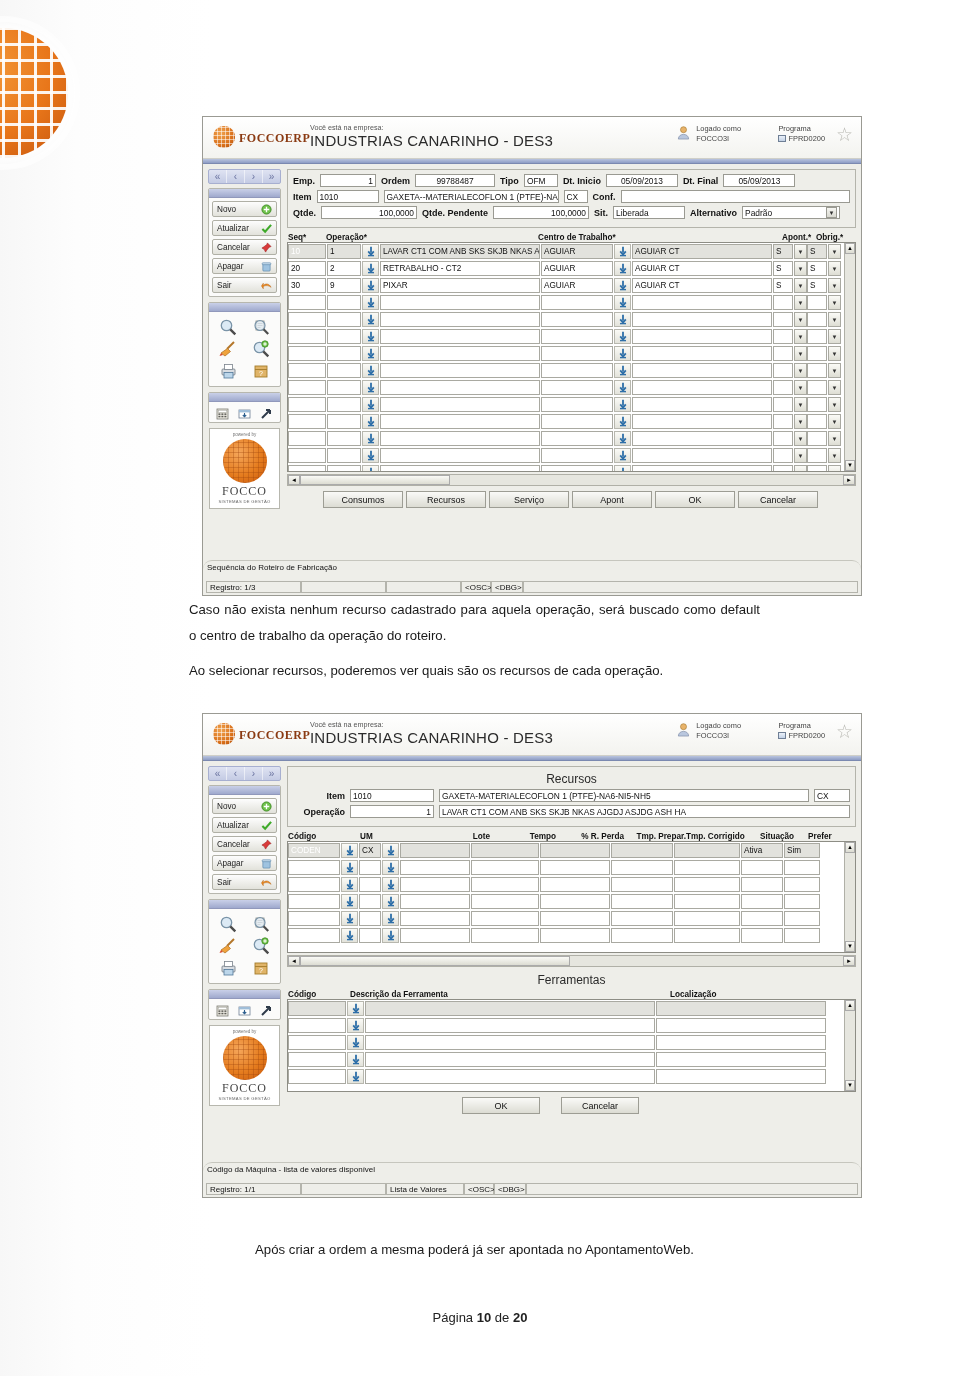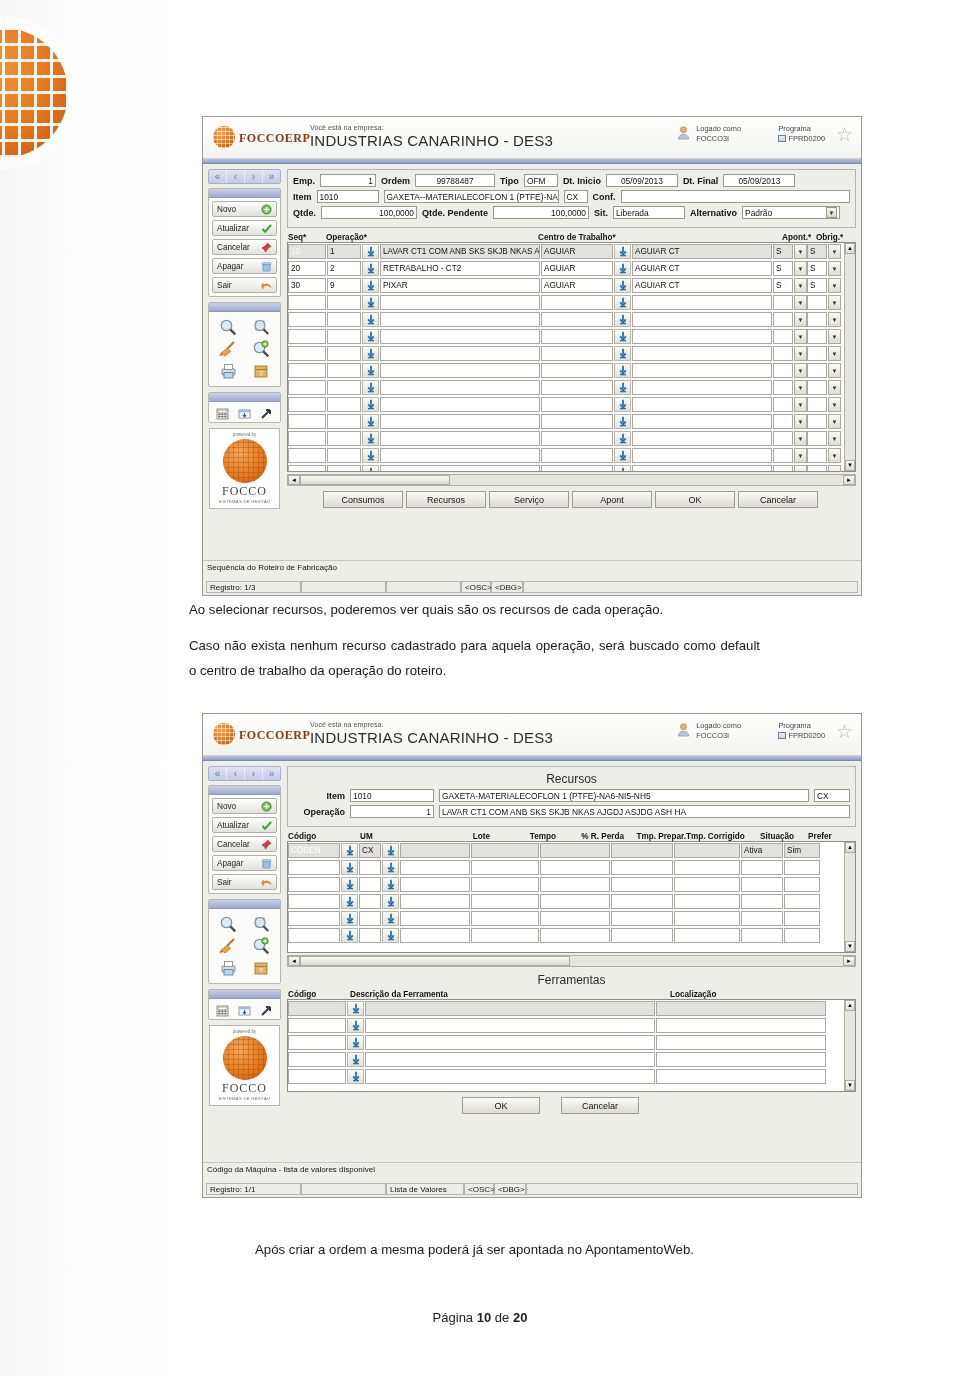--- a/index.html
+++ b/index.html
@@ -227,21 +227,21 @@
   .btnrow.second{ margin-top:3px; }
   .wbtn{
     min-width:80px; height:17px; background:linear-gradient(#fafaf8,#dcdcd3);
     border:1px solid #9d9d94; font-size:9px; color:#111;
     display:flex; align-items:center; justify-content:center;
   }
 
   
   .statusbar{
     position:absolute; left:0; right:0; bottom:0;
-    background:#eeeee9; border-top:1px solid #c6c6be; padding:1px 3px 2px;
+    background:#eeeee9; border-top:1px solid #c6c6be; padding:1px 3px 2px;border-radius:9px;
   }
   .sb-msg{ font-size:8px; color:#111; padding:1px 1px; }
   .sb-row{ display:flex; gap:0; }
   .sb-cell{
     border:1px solid #b4b4ac; background:#eeeee9; height:12px;
     font-size:8px; color:#111; padding:0 3px; line-height:11px;margin-top:8px;
   }
 
   
   .sect-title{
@@ -811,22 +811,22 @@
       <span class="sb-cell" style="width:85px"></span>
       <span class="sb-cell" style="width:75px"></span>
       <span class="sb-cell" style="width:30px">&lt;OSC&gt;</span>
       <span class="sb-cell" style="width:32px">&lt;DBG&gt;</span>
       <span class="sb-cell" style="flex:1"></span>
     </div>
   </div>
 </div>
 
 <div class="doc-text" style="top:597px">
+  <p>Caso não exista nenhum recurso cadastrado para aquela operação, será buscado como default o centro de trabalho da operação do roteiro.</p>
   <p>Ao selecionar recursos, poderemos ver quais são os recursos de cada operação.</p>
-  <p>Caso não exista nenhum recurso cadastrado para aquela operação, será buscado como default o centro de trabalho da operação do roteiro.</p>
 </div>
 
 <div class="shot shot2">
 
   <div class="erp-head">
     <div class="erp-logo-dot"></div>
     <div class="erp-logo-txt">FOCCOERP</div>
     <div class="erp-company-lbl">Você está na empresa:</div>
     <div class="erp-company">INDUSTRIAS CANARINHO - DES3</div>
     <div class="erp-user">

